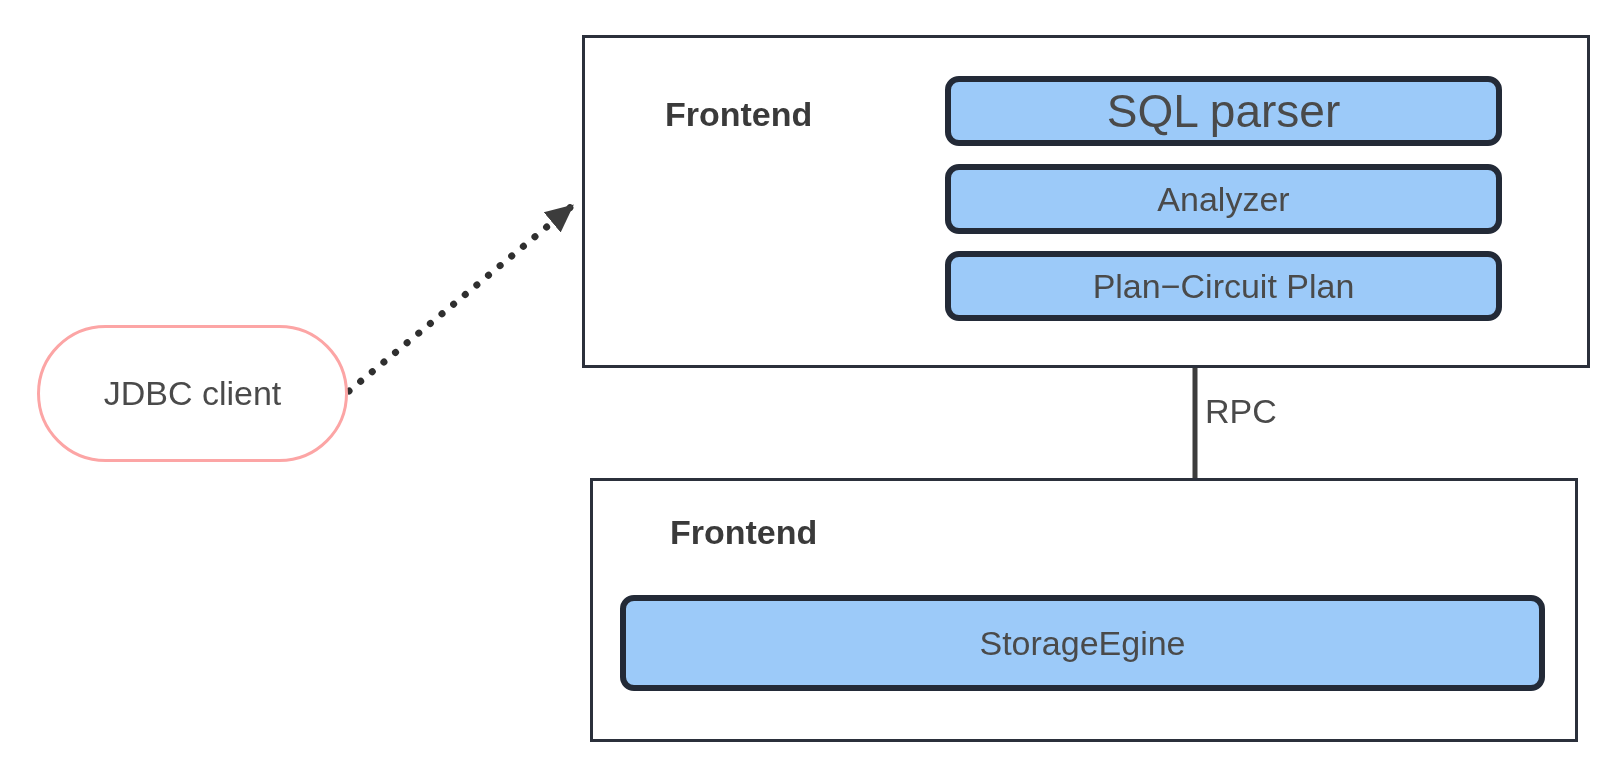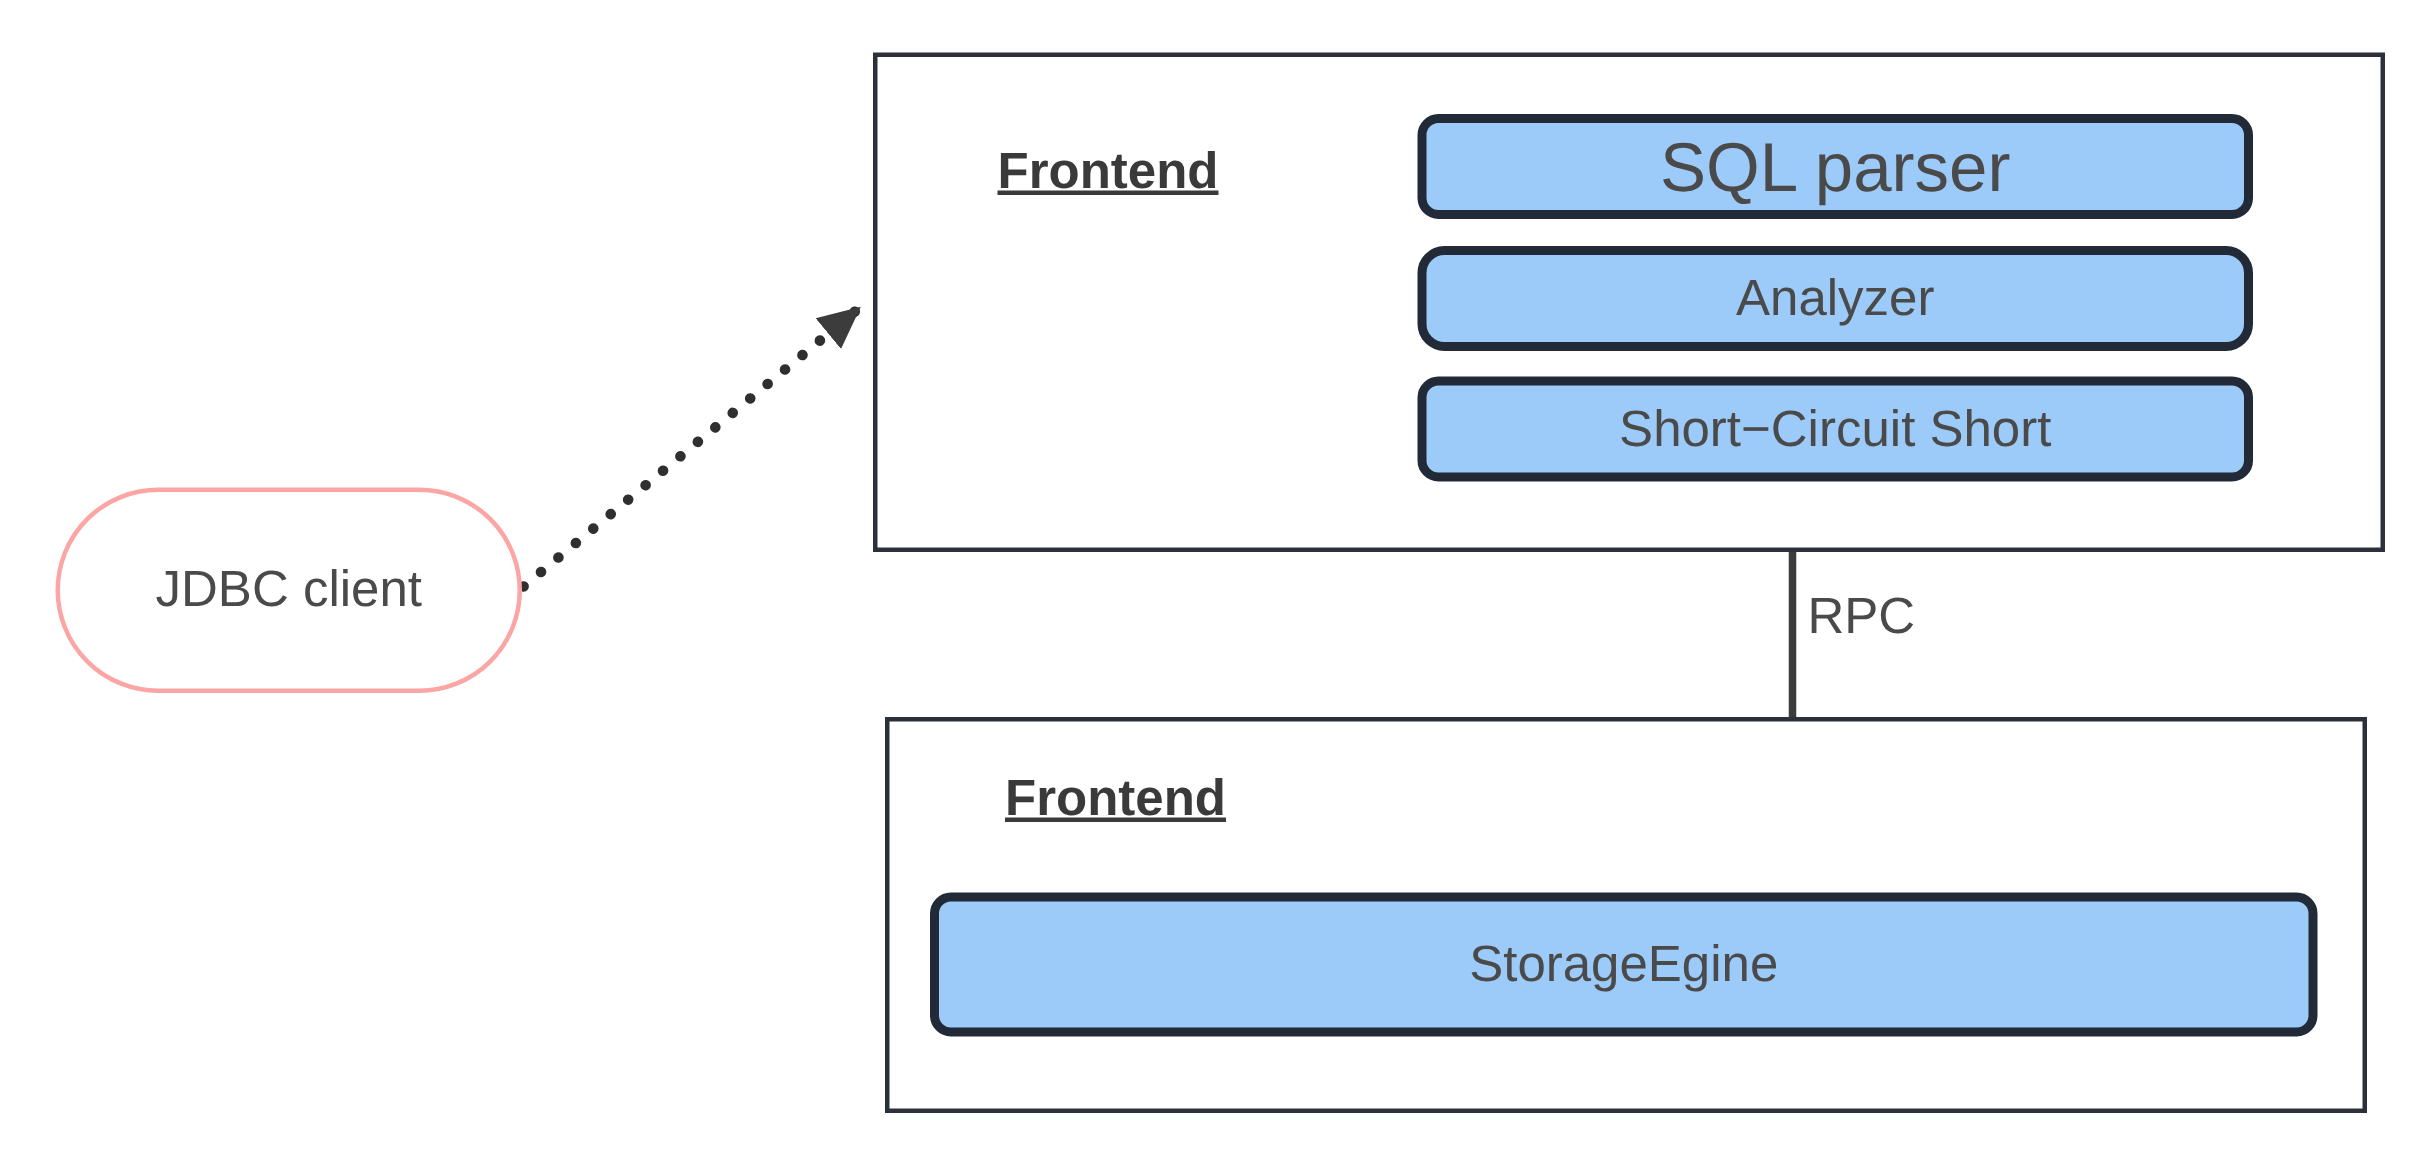--- a/index.html
+++ b/index.html
@@ -31,21 +31,20 @@
     background: #ffffff;
     border: 3px solid #2b303b;
     box-sizing: border-box;
   }
   .group-title {
     position: absolute;
     font-weight: bold;
     color: #3a3a3a;
     white-space: nowrap;
     letter-spacing: 0px;
-    text-decoration: underline;
   }
   
   .comp-box {
     position: absolute;
     background: #9ccaf9;
     border: 6px solid #232a37;
     border-radius: 14px;
     box-sizing: border-box;
     display: flex;
     align-items: center;
@@ -99,26 +98,26 @@
   </div>
 
   <div class="group-box" style="left:582px; top:35px; width:1008px; height:333px;"></div>
 
   <div class="group-title" style="left:665px; top:95px; font-size:34px;">Frontend</div>
 
   <div class="comp-box" style="left:945px; top:76px; width:557px; height:70px; font-size:46px;">
     <span>SQL parser</span>
   </div>
 
-  <div class="comp-box" style="left:945px; top:164px; width:557px; height:70px; font-size:34px;border-radius:18px;">
+  <div class="comp-box" style="left:945px; top:164px; width:557px; height:70px; font-size:34px;">
     <span>Analyzer</span>
   </div>
 
   <div class="comp-box" style="left:945px; top:251px; width:557px; height:70px; font-size:34px;">
-    <span>Short−Circuit Short</span>
+    <span>Plan−Circuit Plan</span>
   </div>
 
   <div class="edge-label" style="left:1205px; top:392px; font-size:34px;">RPC</div>
 
   <div class="group-box" style="left:590px; top:478px; width:988px; height:264px;"></div>
 
   <div class="group-title" style="left:670px; top:513px; font-size:34px;">Frontend</div>
 
   <div class="comp-box" style="left:620px; top:595px; width:925px; height:96px; font-size:34px;">
     <span>StorageEgine</span>

